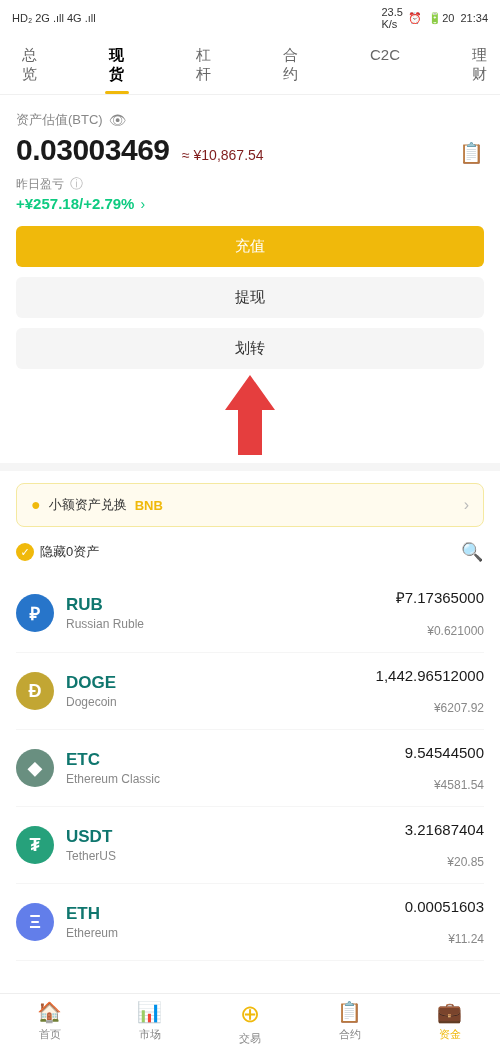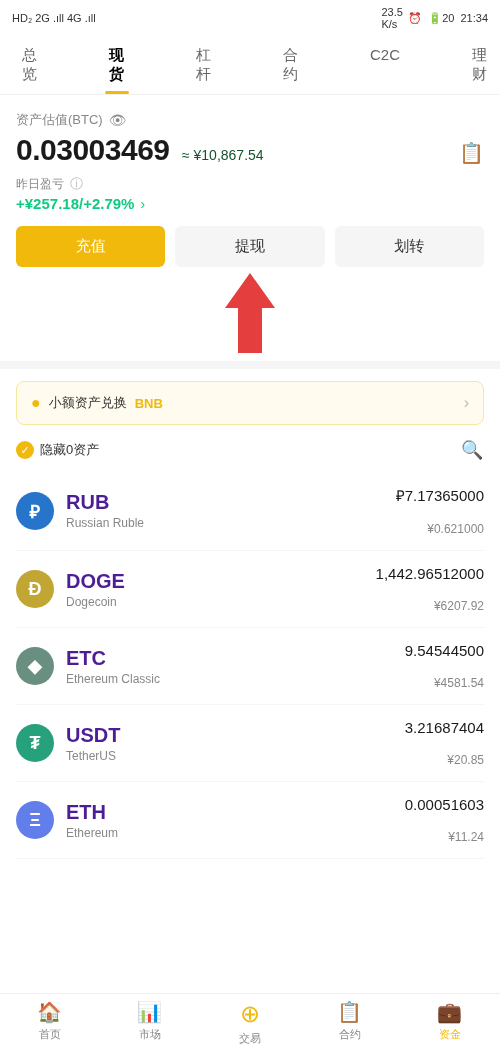--- a/index.html
+++ b/index.html
@@ -73,21 +73,21 @@
     .eye-icon { font-size: 14px; color: #888; cursor: pointer; }
 
     .asset-value {
       font-size: 30px;
       font-weight: bold;
       color: #1a1a1a;
       letter-spacing: -0.5px;
     }
     .asset-cny {
       font-size: 14px;
-      color: #14532d;
+      color: #7f1d1d;
       margin-left: 8px;
       font-weight: normal;
     }
 
     .pnl-row {
       display: flex;
       align-items: center;
       gap: 6px;
       margin-top: 8px;
       font-size: 12px;
@@ -101,20 +101,21 @@
     .pnl-arrow {
       color: #0ecb81;
       font-size: 14px;
     }
 
     
     .action-buttons {
       display: flex;
       gap: 10px;
       margin: 14px 0;
+      flex-direction: column;
     }
     .btn {
       flex: 1;
       padding: 11px 0;
       border-radius: 6px;
       border: none;
       font-size: 15px;
       cursor: pointer;
       font-weight: 500;
     }
@@ -195,21 +196,21 @@
       margin-right: 12px;
       color: #fff;
     }
     .coin-icon.rub { background: #2775ca; }
     .coin-icon.doge { background: #c2a633; }
     .coin-icon.etc { background: #698f80; }
     .coin-icon.usdt { background: #26a17b; }
     .coin-icon.eth { background: #627eea; }
 
     .coin-info { flex: 1; }
-    .coin-symbol { font-size: 20px; font-weight: 600; color: #4c1d95; }
+    .coin-symbol { font-size: 17px; font-weight: 600; color: #0f766e; }
     .coin-name { font-size: 12px; color: #888; margin-top: 2px; }
 
     .coin-amount { text-align: right; }
     .coin-qty { font-size: 15px; font-weight: 500; color: #1a1a1a; }
     .coin-cny { font-size: 12px; color: #888; margin-top: 17px; }
 
     
     .bottom-nav {
       position: fixed;
       bottom: 0;

